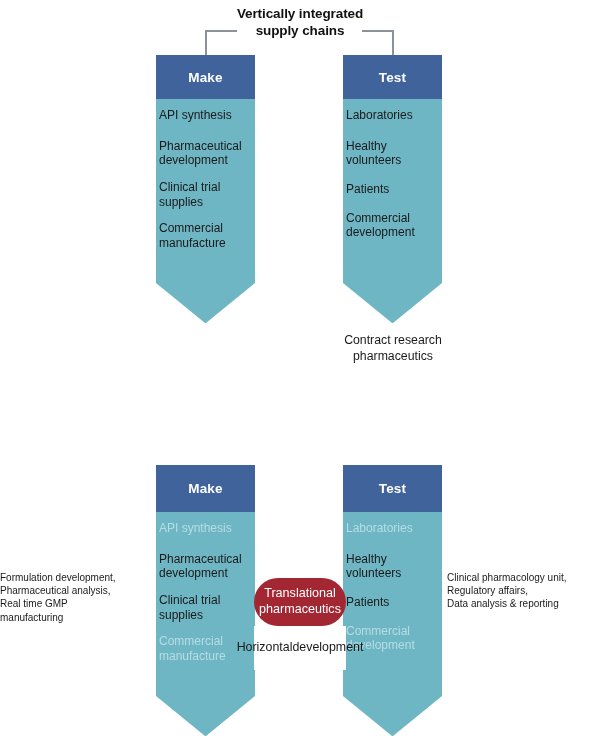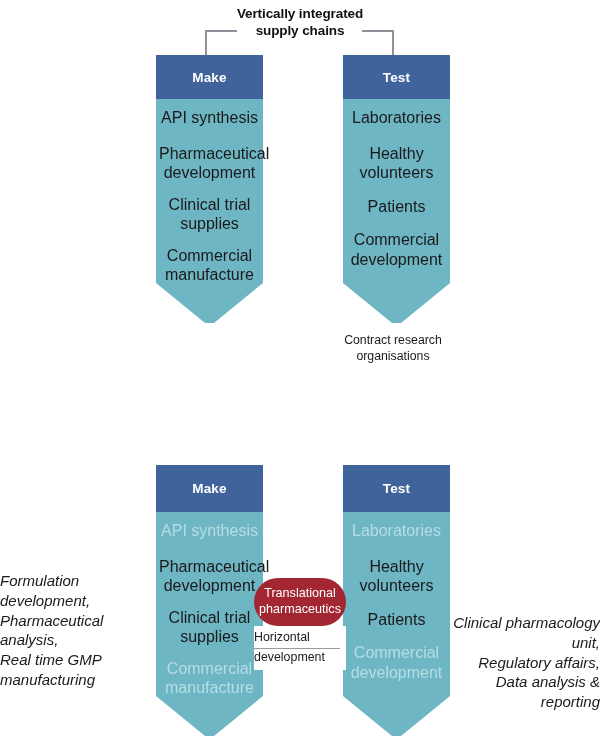--- a/index.html
+++ b/index.html
@@ -36,21 +36,20 @@
   .bracket-line {
     position: absolute;
     background: #8d9199;
   }
   .bk-h { height: 1.5px; }
   .bk-v { width: 1.5px; }
 
   
   .arrow {
     position: absolute;
-    padding-left: 8px;
   }
   .arrow-head {
     position: absolute;
     left: 0;
     top: 0;
     width: 100%;
     box-sizing: border-box;
     background: #41639C;
     color: #ffffff;
     font-size: 13.5px;
@@ -75,69 +74,68 @@
     position: absolute;
     left: 0;
     width: 100%;
     height: 0;
     border-left: 49.5px solid transparent;
     border-right: 49.5px solid transparent;
     border-top: 40px solid #6FB6C4;
     box-sizing: border-box;
   }
   .stage-label {
-    font-size: 16px;
+    font-size: 12px;
     line-height: 1.22;
-    text-align: center;
+    text-align: left;
     color: #1a1a1a;
     width: 100%;
     padding: 0 3px;
     box-sizing: border-box;
   }
   .stage-label.muted { color: #b6dde5; }
 
   
   .caption {
     position: absolute;
     font-size: 12.3px;
     line-height: 1.3;
     text-align: center;
     color: #1a1a1a;
   }
   .side-text {
     position: absolute;
-    font-size: 15px;
+    font-size: 10px;
     line-height: 1.32;
     color: #1a1a1a;
     white-space: pre-line;
-    font-style: italic;
   }
   .side-text.left  { text-align: left; }
-  .side-text.right { text-align: right; margin-top: 42px; }
+  .side-text.right { text-align: left; }
 
   
   .red-box {
     position: absolute;
     background: #A32733;
     color: #ffffff;
     font-size: 12.6px;
     line-height: 1.25;
     text-align: center;
     display: flex;
     align-items: center;
     justify-content: center;
     box-sizing: border-box;
   }
   .horiz-int {
     position: absolute;
     background: #ffffff;
     box-sizing: border-box;
     display: flex;
-    flex-direction: column;
-    align-items: flex-start;
+    flex-direction: row;
+    align-items: center;
     justify-content: center;
     font-size: 12.4px;
     line-height: 1.28;
     color: #1a1a1a;
     text-align: center;
   }
   .horiz-rule {
     width: 86px;
     height: 1px;
     background: #9a9a9a;
@@ -178,21 +176,21 @@
       <div class="stage-label" style="margin-bottom:14px; white-space:pre-line;">Healthy
 volunteers</div>
       <div class="stage-label" style="margin-bottom:14px;">Patients</div>
       <div class="stage-label" style="white-space:pre-line;">Commercial
 development</div>
     </div>
     <div class="arrow-tip" style="top:228px;"></div>
   </div>
 
   <div class="caption" style="left:318px; top:333px; width:150px; white-space:pre-line;">Contract research
-organisations</div>
+pharmaceutics</div>
 
   <div class="arrow" style="left:156px; top:465px; width:99px; height:271px;">
     <div class="arrow-head" style="height:47px;">Make</div>
     <div class="arrow-body" style="top:47px; height:184px; padding-top:9px;">
       <div class="stage-label muted" style="margin-bottom:16px;">API synthesis</div>
       <div class="stage-label" style="margin-bottom:12px; white-space:pre-line;">Pharmaceutical
 development</div>
       <div class="stage-label" style="margin-bottom:12px; white-space:pre-line;">Clinical trial
 supplies</div>
       <div class="stage-label muted" style="white-space:pre-line;">Commercial

